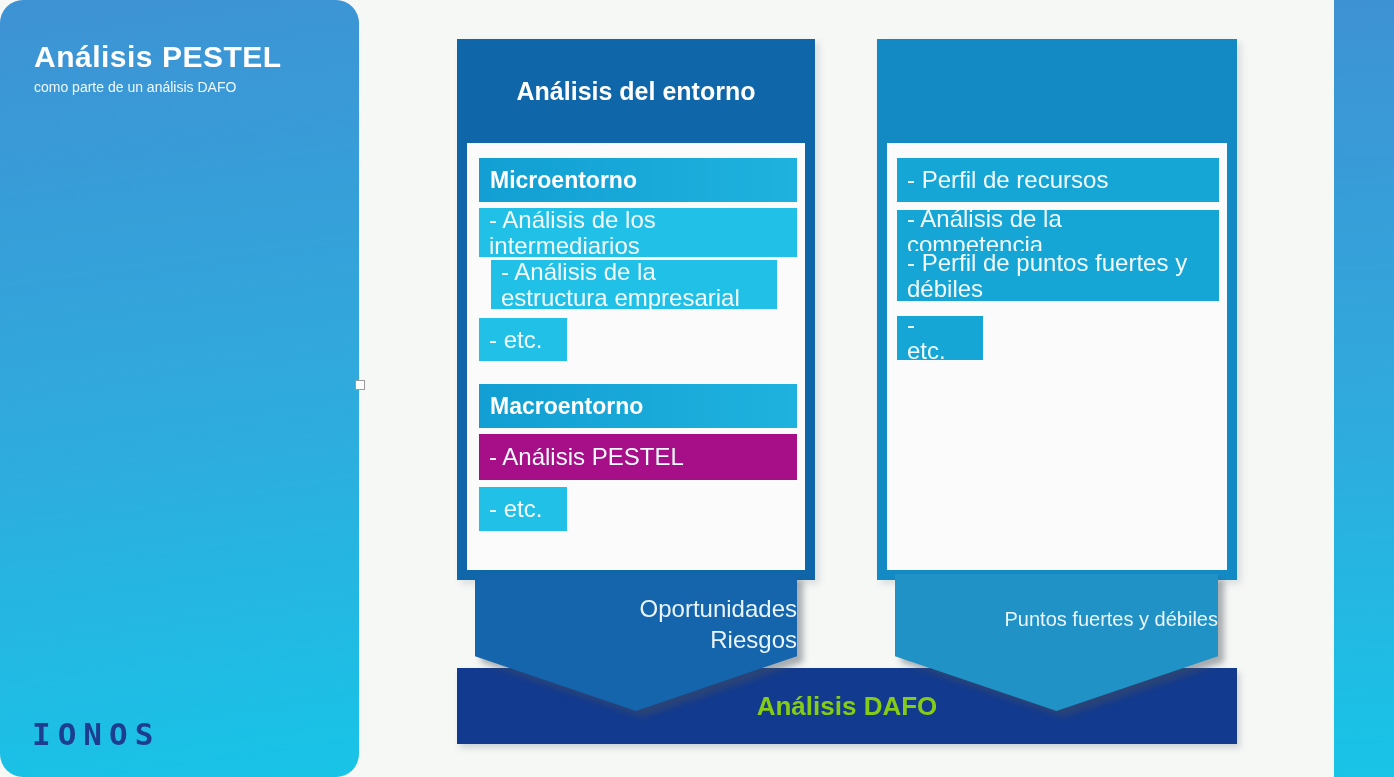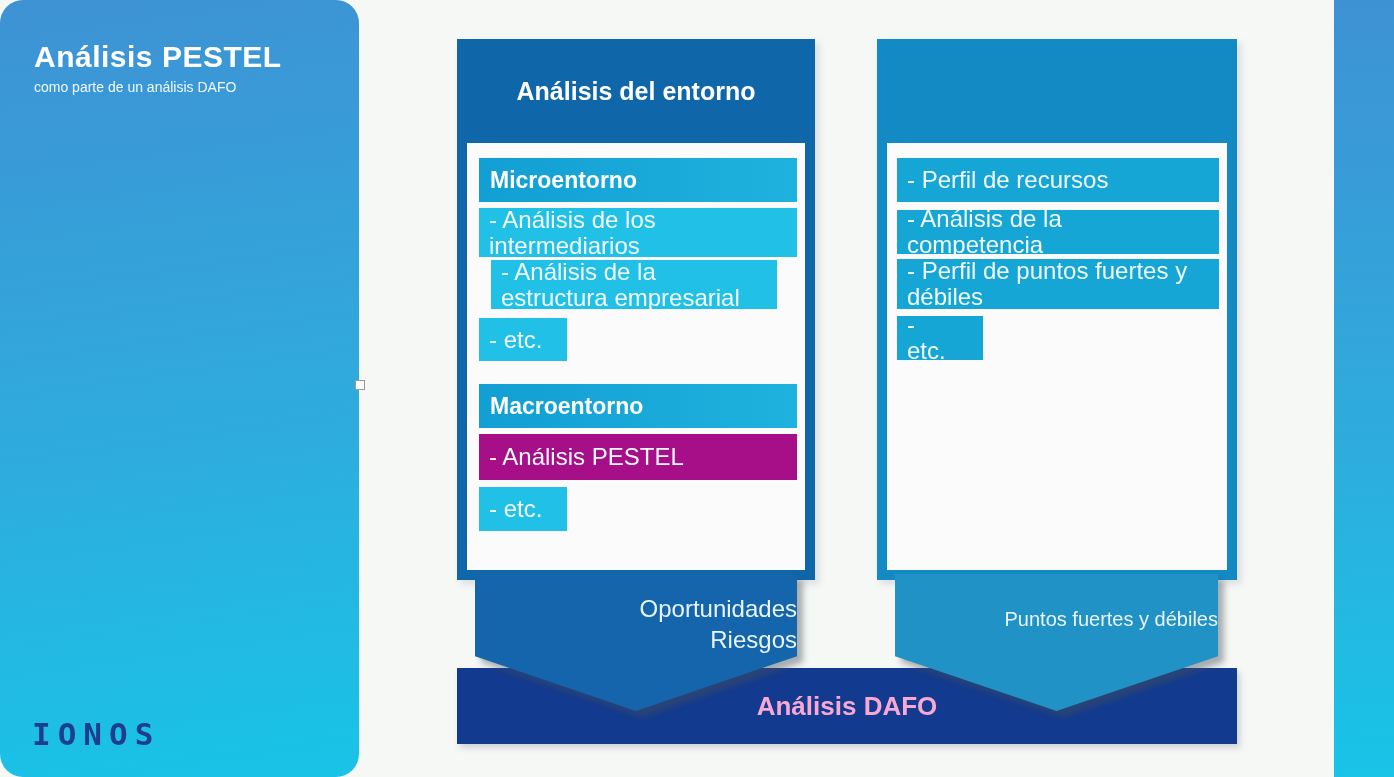--- a/index.html
+++ b/index.html
@@ -75,21 +75,21 @@
   .lb1 { left: 12px; top: 65px;  width: 318px; height: 49px; }
   .lb2 { left: 12px; top: 117px; width: 286px; height: 49px; margin-left: 12px; }
   .lb3 { left: 12px; top: 175px; width: 88px;  height: 43px; }
   .lb4 { left: 12px; top: 241px; width: 318px; height: 44px; }
   .lb5 { left: 12px; top: 291px; width: 318px; height: 46px; }
   .lb6 { left: 12px; top: 344px; width: 88px;  height: 44px; }
 
   
   .rb0 { left: 10px; top: 15px;  width: 322px; height: 44px; }
   .rb1 { left: 10px; top: 67px;  width: 322px; height: 44px; }
-  .rb2 { left: 10px; top: 116px; width: 322px; height: 50px; }
+  .rb2 { left: 10px; top: 108px; width: 322px; height: 50px; }
   .rb3 { left: 10px; top: 173px; width: 86px;  height: 44px; }
 
   
   .arrow-wrap {
     position: absolute; z-index: 5;
     filter: drop-shadow(6px 6px 3px rgba(70,80,90,0.45));
   }
   .arrow-wrap.left  { left: 475px; top: 558px; width: 322px; height: 137px; }
   .arrow-wrap.right { left: 895px; top: 558px; width: 323px; height: 137px; }
   .arrow {
@@ -98,21 +98,21 @@
     text-align: right; color: #e9f4fb; margin-top: 16px;
   }
   .arrow-wrap.left  .arrow { background: #1565ad; font-size: 24px; padding-top: 19px; line-height: 31px; }
   .arrow-wrap.right .arrow { background: #2192c5; font-size: 20px; padding-top: 34px; }
 
   
   .dafo-bar {
     position: absolute; left: 457px; top: 668px; width: 780px; height: 76px;
     background: #123a8e; z-index: 2;
     display: flex; align-items: center; justify-content: center;
-    color: #f9a8d4; font-size: 26px; font-weight: 700;
+    color: #84cc16; font-size: 26px; font-weight: 700;
     box-shadow: 3px 4px 6px rgba(90,105,115,0.25);
   }
 </style>
 </head>
 <body>
 
 <div class="canvas">
 
   <aside class="sidebar">
     <h1>Análisis PESTEL</h1>

